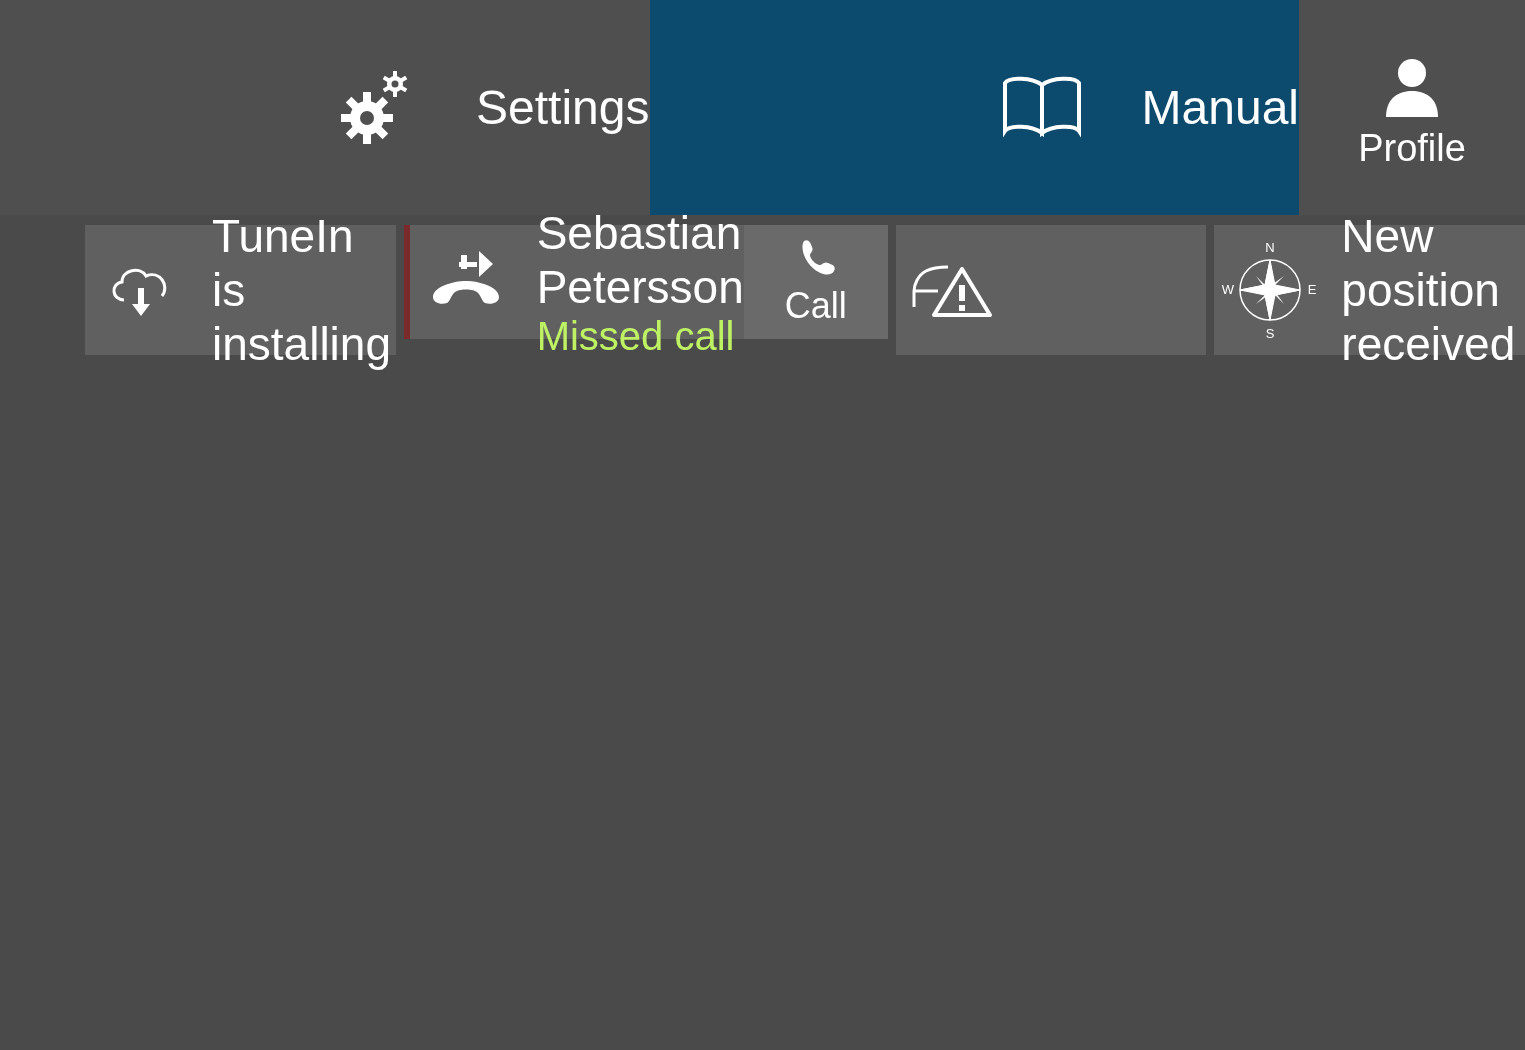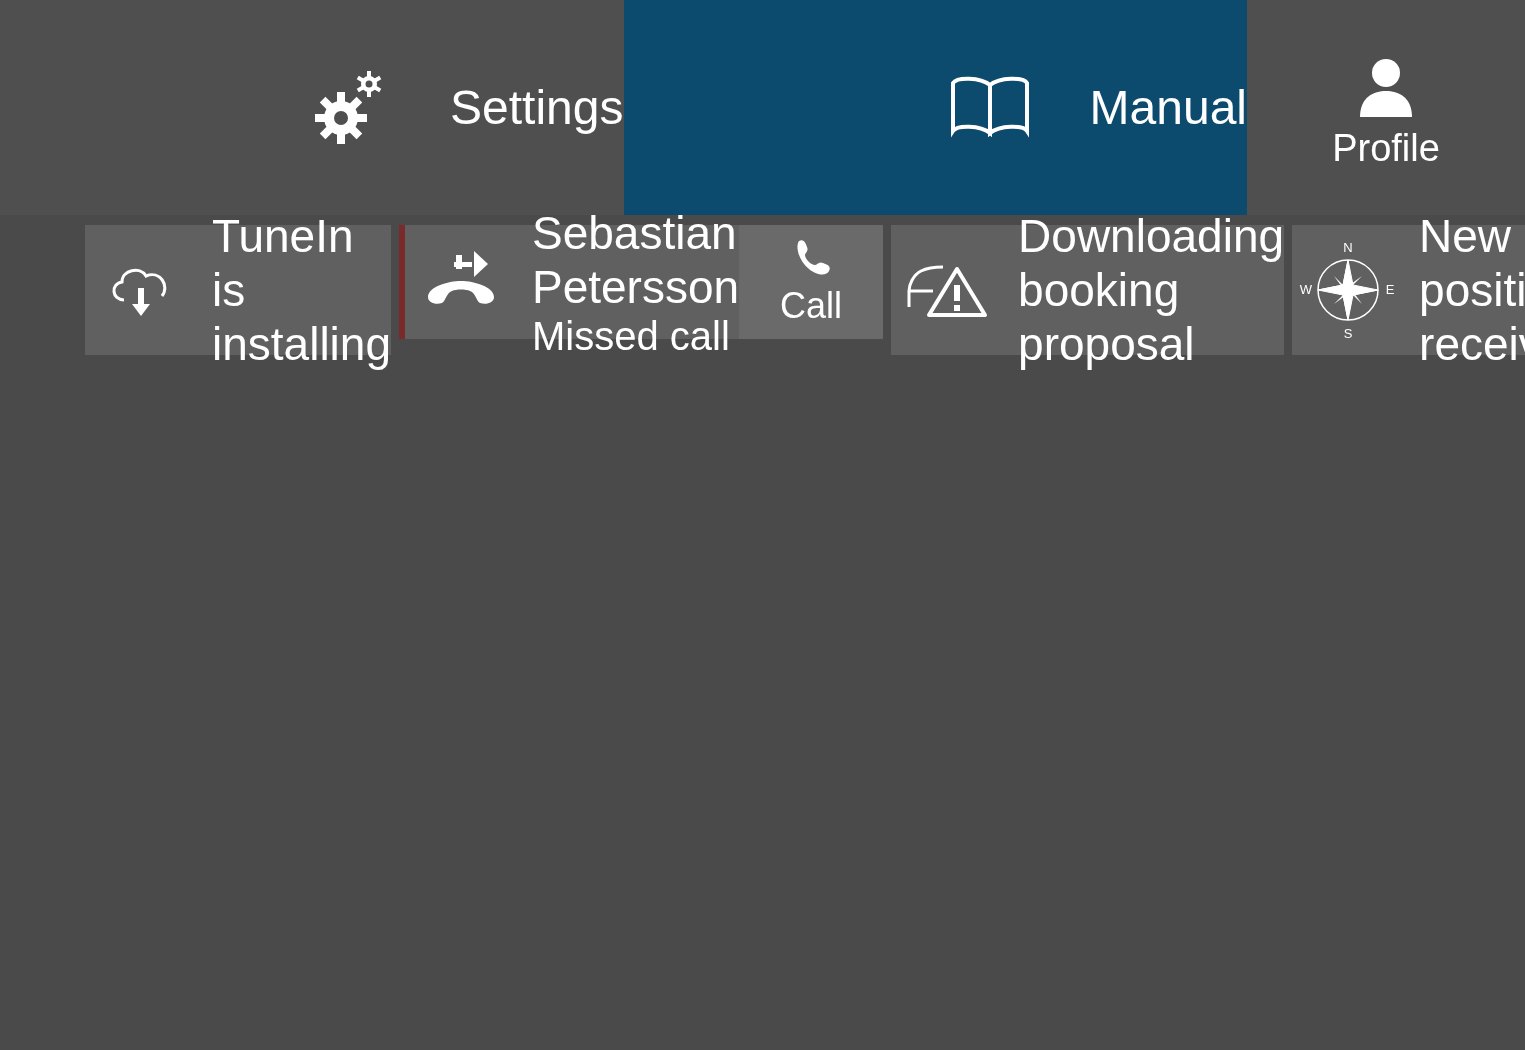--- a/index.html
+++ b/index.html
@@ -32,21 +32,21 @@
   }
   .tab.settings {
     flex: 1;
     background: #4f4f4f;
   }
   .tab.manual {
     flex: 1;
     background: #0c4a6e;
   }
   .tab.profile {
-    width: 278px;
+    width: 226px;
     flex-direction: column;
     gap: 10px;
     background: #4f4f4f;
     font-size: 38px;
     justify-content: center;
     padding-top: 10px;
   }
   .tab.profile .label {
     font-size: 38px;
   }
@@ -84,21 +84,21 @@
     flex-direction: column;
     justify-content: center;
     padding-left: 15px;
   }
   .notif-title {
     color: #fff;
     font-size: 46px;
     font-weight: 400;
   }
   .notif-sub {
-    color: #ffffff;
+    color: #bef264;
     font-size: 40px;
     font-weight: 300;
   }
   .notif-action {
     width: 144px;
     height: 100%;
     background: #6a6a6a;
     display: flex;
     flex-direction: column;
     align-items: center;
@@ -242,23 +242,20 @@
 
           <g fill="none" stroke="#fff" stroke-width="4" stroke-linejoin="round">
             <path d="M 54 14 L 82 60 L 26 60 Z"></path>
           </g>
           <g fill="#fff">
             <rect x="51" y="30" width="6" height="16"></rect>
             <rect x="51" y="50" width="6" height="6"></rect>
           </g>
         </svg>
       </div>
-      <div class="notif-text">
-        <div class="notif-title">Downloading booking proposal</div>
-      </div>
     </div>
 
     <div class="notif">
       <div class="notif-icon">
         <svg width="100" height="106" viewBox="0 0 100 106">
           <g transform="translate(50,53)">
             <text class="compass-dir" x="0" y="-38" text-anchor="middle">N</text>
             <text class="compass-dir" x="42" y="4" text-anchor="middle">E</text>
             <text class="compass-dir" x="0" y="48" text-anchor="middle">S</text>
             <text class="compass-dir" x="-42" y="4" text-anchor="middle">W</text>

